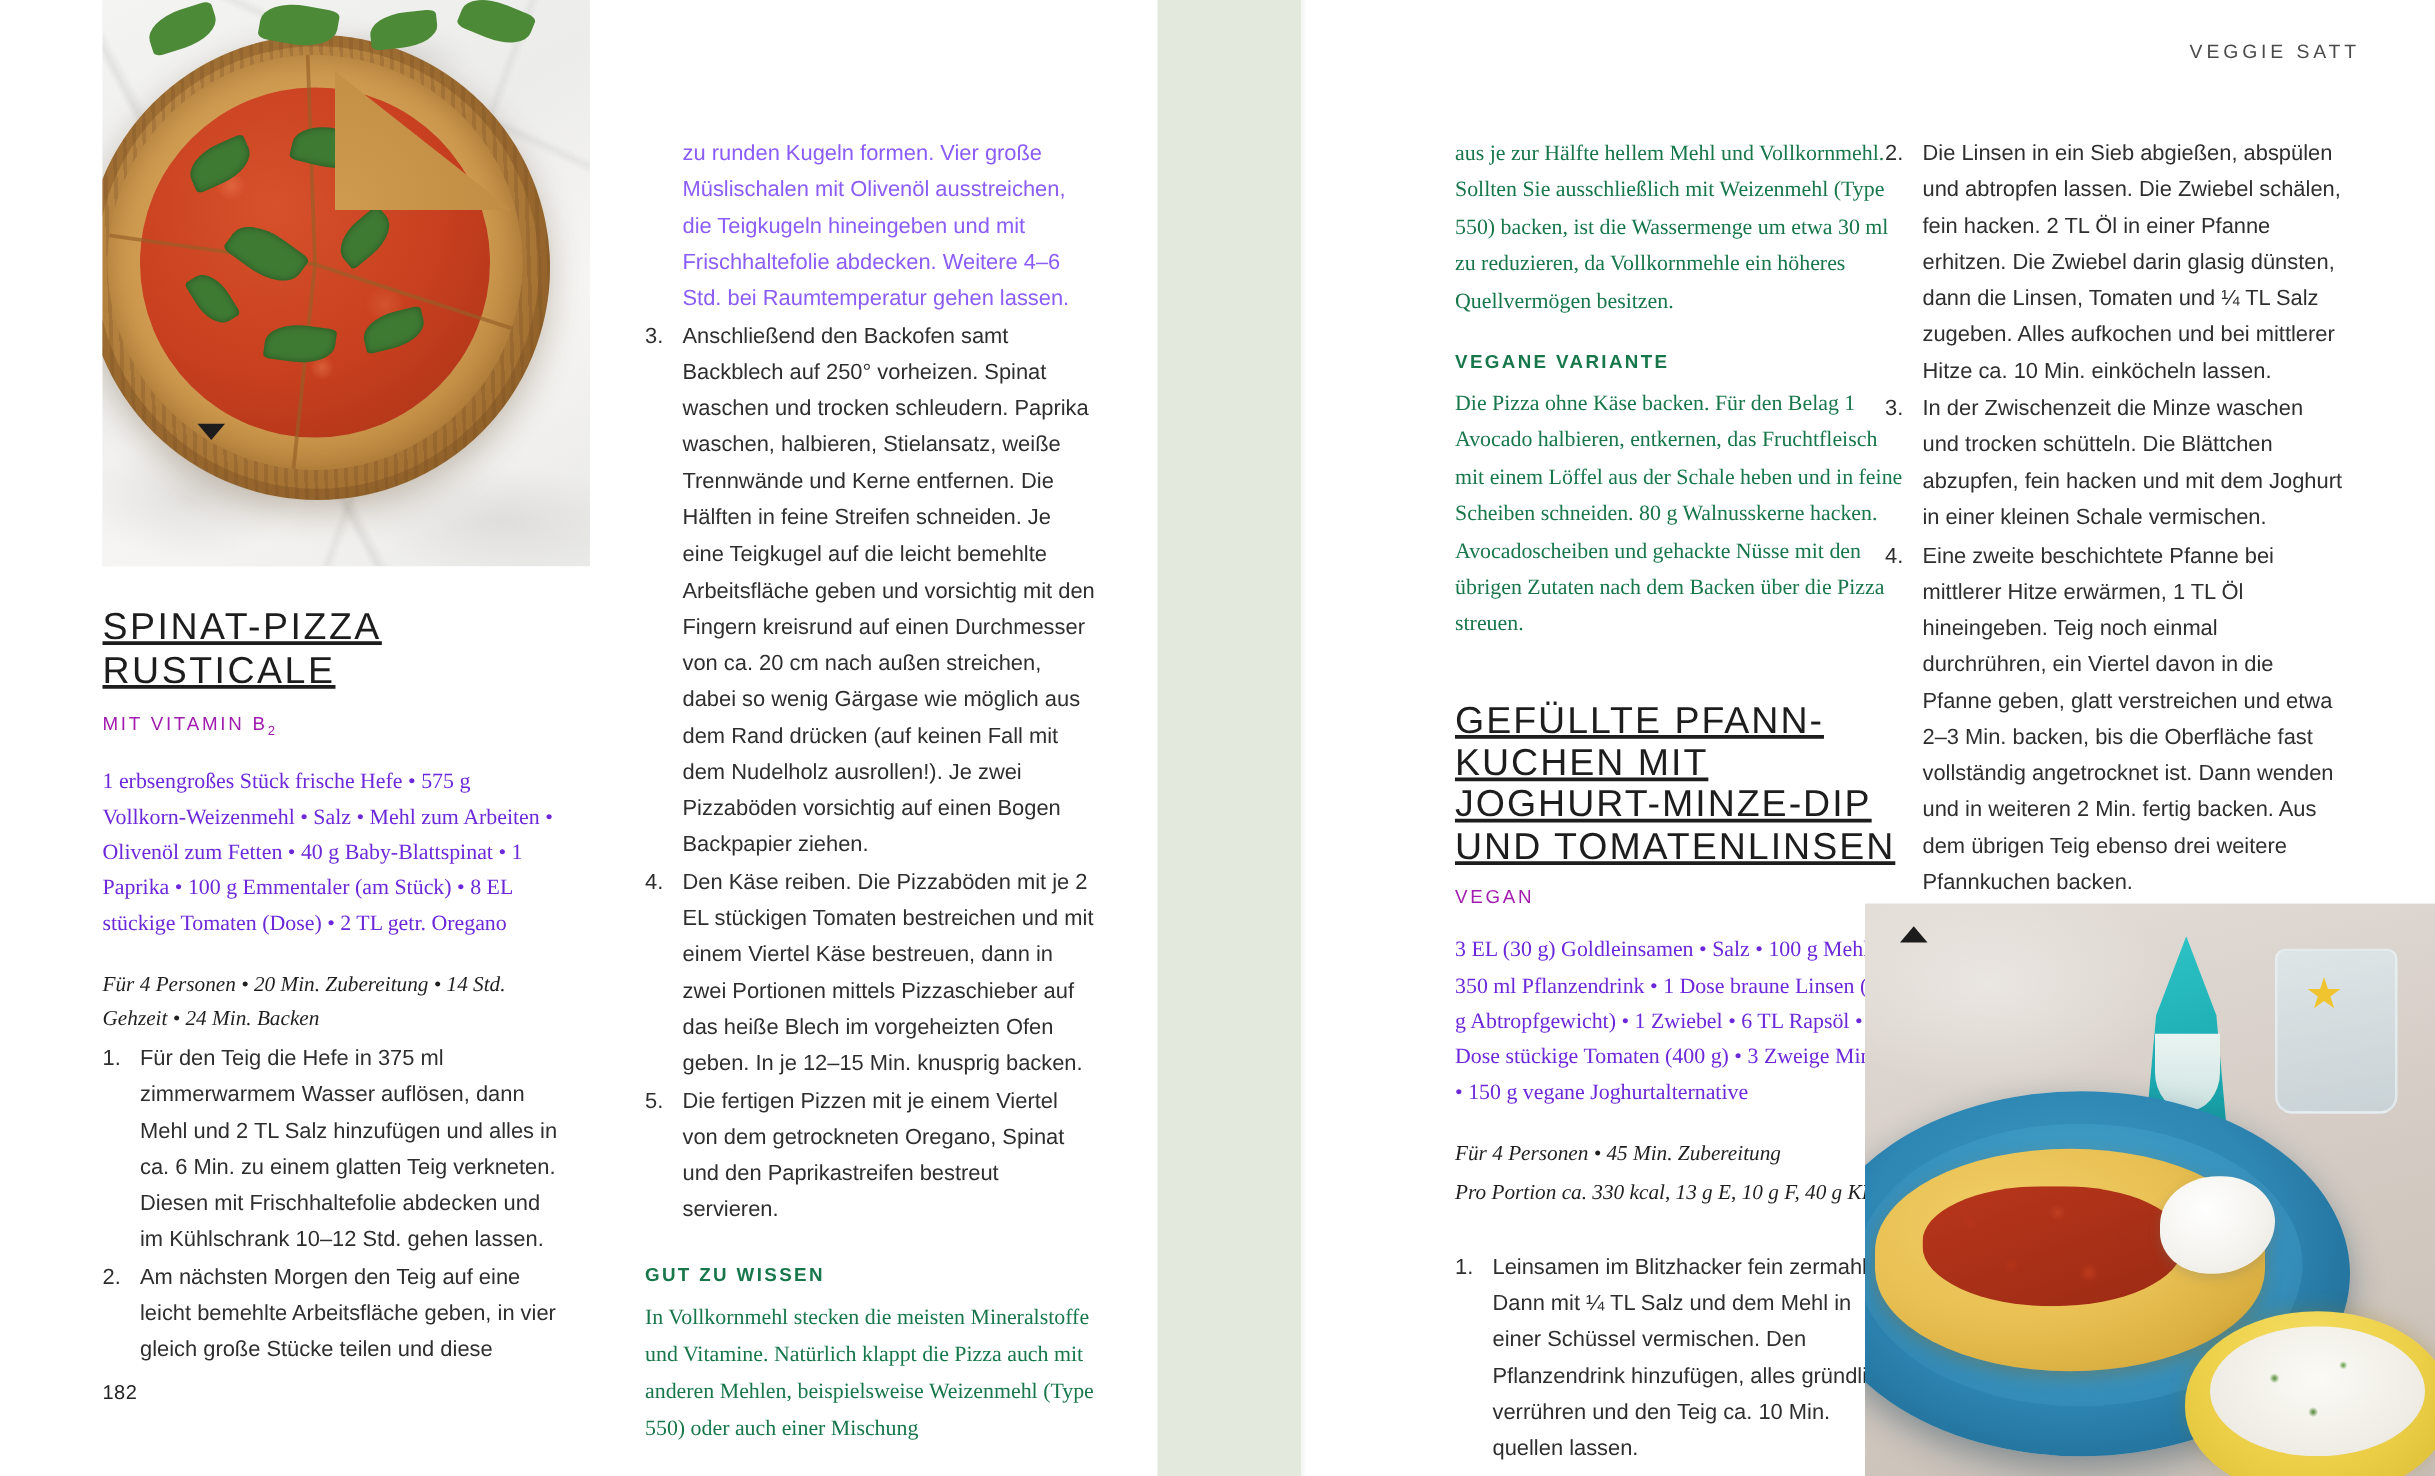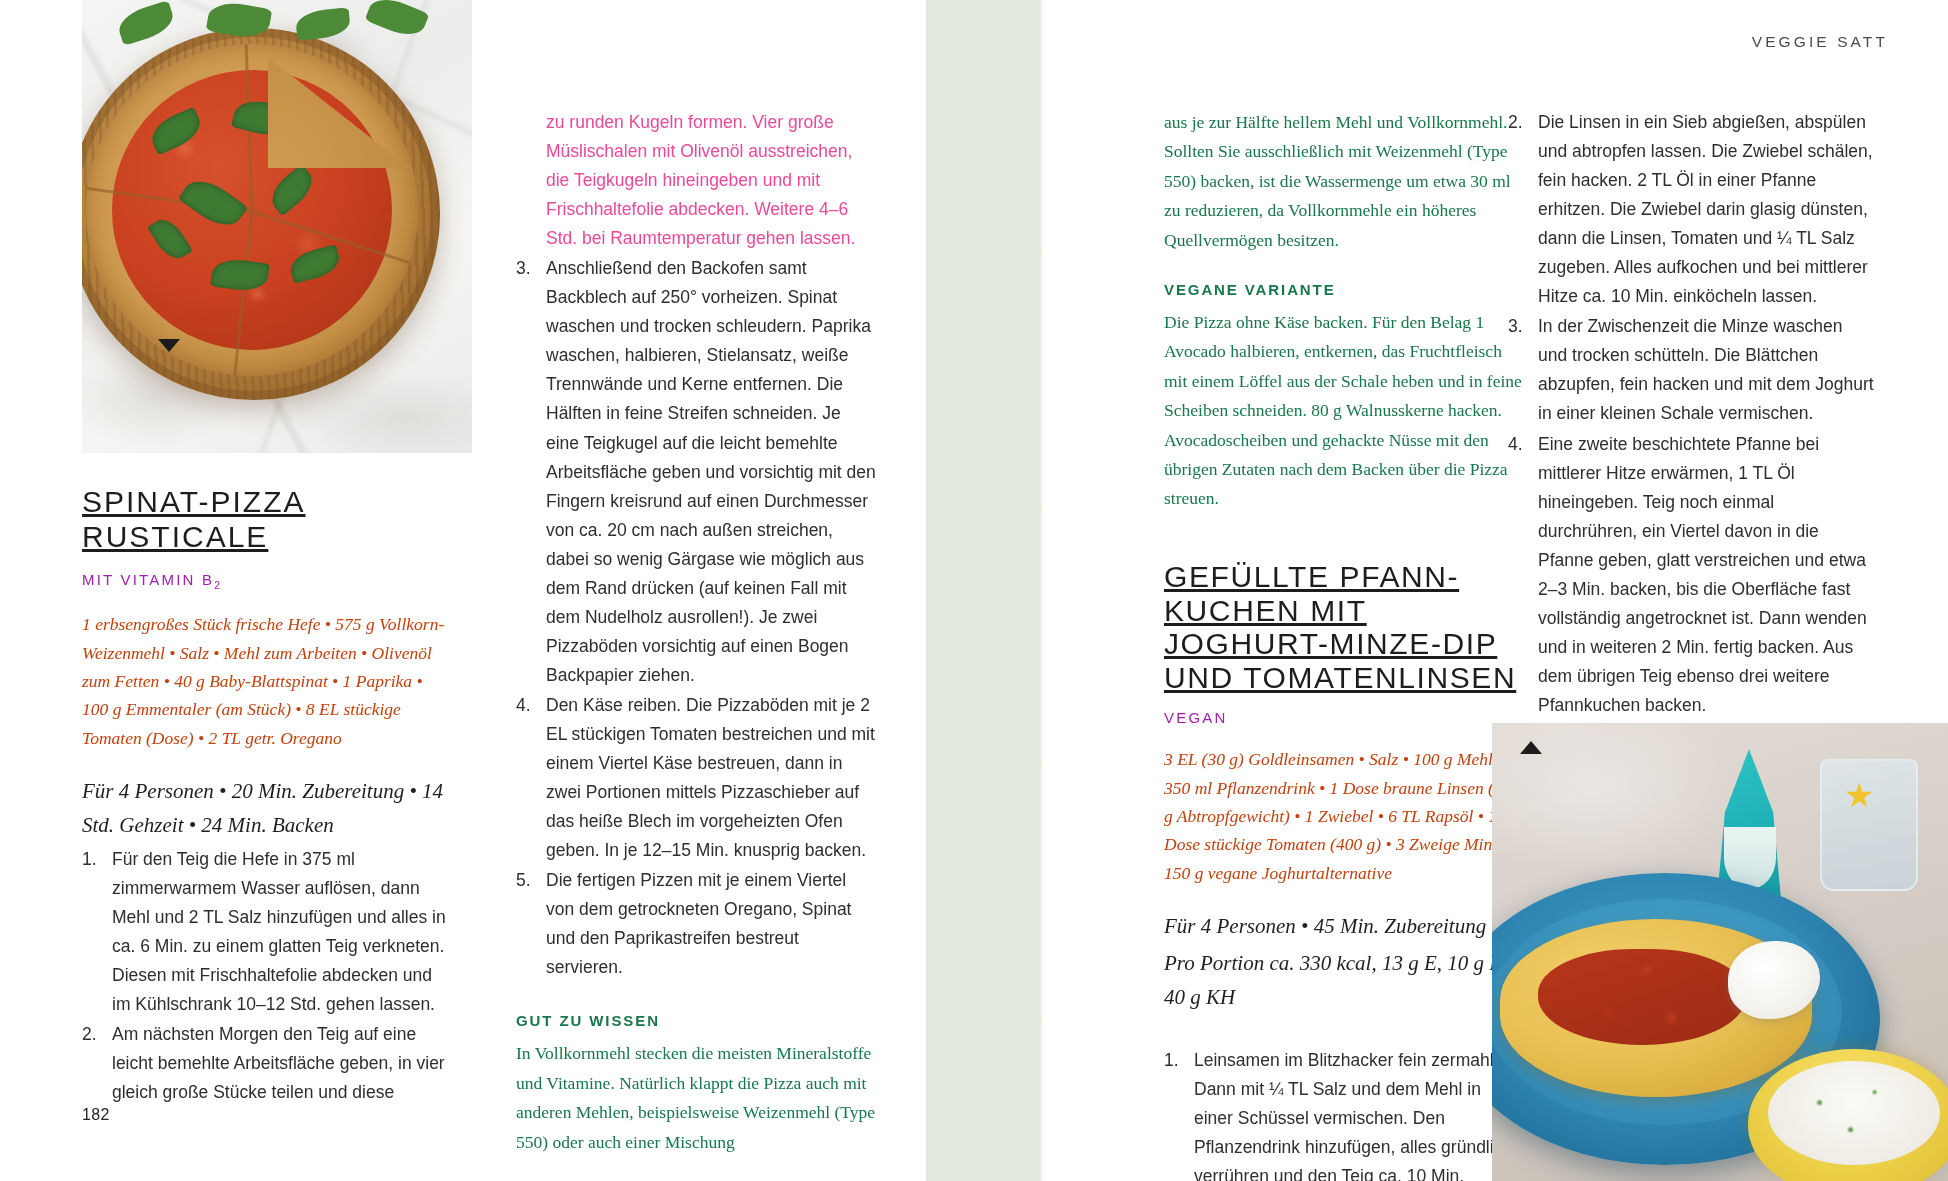--- a/index.html
+++ b/index.html
@@ -116,42 +116,42 @@
   }
   .recipe-title.tight{letter-spacing:1.6px;line-height:1.13;margin-bottom:14px;}
   .badge{
     font-size:15px;letter-spacing:2.2px;color:#a21caf;
     font-weight:400;margin:0 0 19px 0;text-transform:uppercase;
   }
   .badge sub{font-size:10.5px;vertical-align:sub;letter-spacing:0;}
 
   .ingredients{
     font-family:"Liberation Serif", serif;
-    font-style:italic;font-size:17.5px;line-height:1.62;
-    color:#c2410c;margin:0 0 22px 0;
+    font-size:17.5px;line-height:1.62;
+    color:#6d28d9;margin:0 0 22px 0;
   }
   .meta{
     font-family:"Liberation Serif", serif;
-    font-style:italic;font-size:21px;line-height:1.62;
+    font-style:italic;font-size:17px;line-height:1.62;
     color:#1f1f1f;margin:0 0 3px 0;
   }
   .meta.last{margin-bottom:32px;}
 
   ol.steps{
     margin:0;padding:0;list-style:none;
     font-size:17.5px;line-height:1.66;color:#2e2e2e;
   }
   ol.steps li{
     position:relative;padding-left:30px;margin-bottom:1px;
   }
   ol.steps li .num{
     position:absolute;left:0;top:0;width:26px;text-align:left;color:#2e2e2e;
   }
   .cont-para{
-    font-size:17.5px;line-height:1.66;color:#ec4899;
+    font-size:17.5px;line-height:1.66;color:#8b5cf6;
     margin:0 0 1px 0;padding-left:30px;
   }
 
   
   .note-head{
     font-size:15px;letter-spacing:1.9px;color:#17774a;
     font-weight:bold;text-transform:uppercase;margin:30px 0 10px 0;
   }
   .note-head.first{margin-top:0;}
   .note-body{

